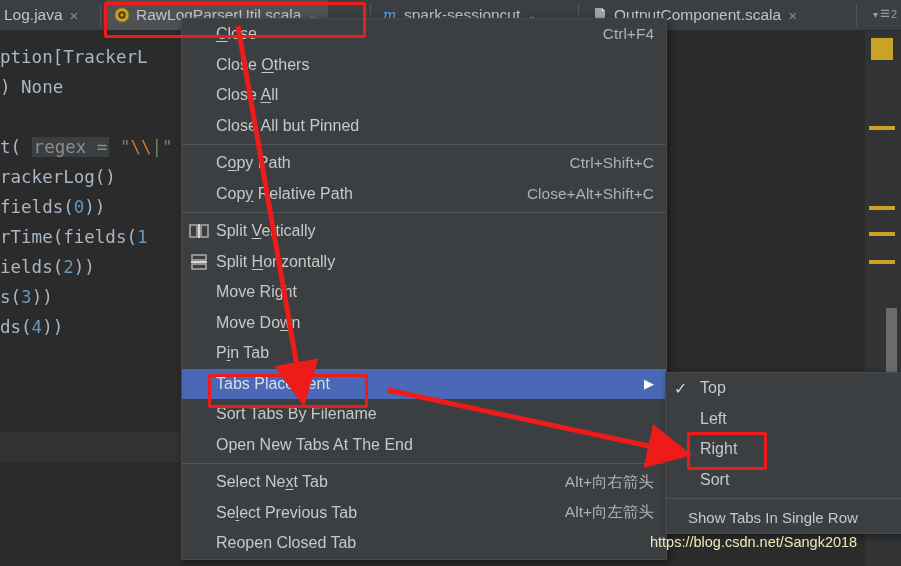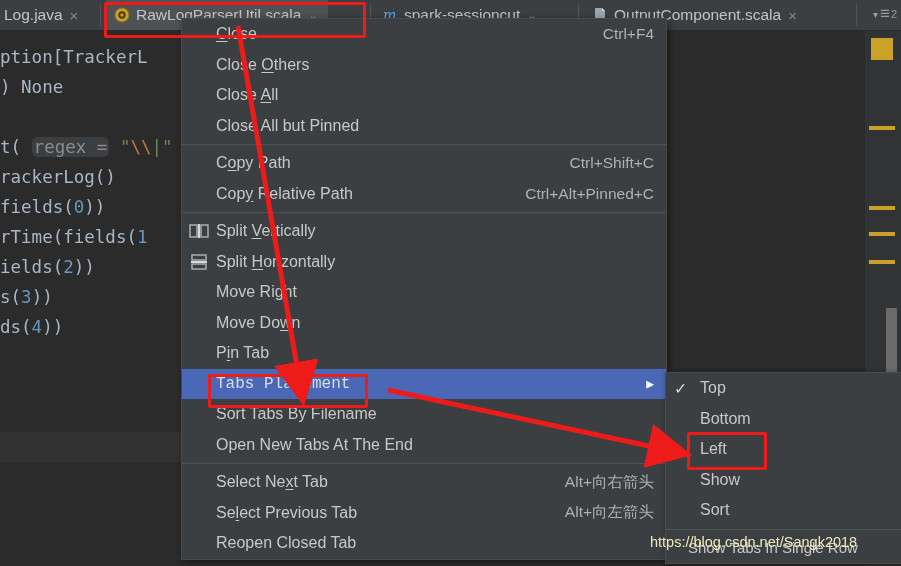--- a/index.html
+++ b/index.html
@@ -8,21 +8,21 @@
        -webkit-font-smoothing:antialiased;}
 
   
   #editor-area{position:absolute;left:0;top:30px;width:865px;height:536px;background:#2b2b2b;}
   #code-block{position:absolute;left:0;top:42px;width:190px;height:330px;
               font-family:"DejaVu Sans Mono",monospace;font-size:17.5px;line-height:30px;color:#a9b7c6;}
   #code-block .ln{white-space:pre;height:30px;}
   .k-num{color:#6897bb;}
   .k-str{color:#6a8759;}
   .k-esc{color:#cc7832;}
-  .k-hint{background:#3c3f41;color:#8c8c8c;border-radius:6px;padding:0 2px;}
+  .k-hint{background:#3c3f41;color:#8c8c8c;border-radius:0;padding:0 2px;}
   .k-plain{color:#a9b7c6;}
 
   #caret-line{position:absolute;left:0;top:402px;width:181px;height:30px;background:#323232;}
   #caret-line2{position:absolute;left:0;top:370px;width:181px;height:32px;background:#2b2b2b;}
 
   
   #tabbar{position:absolute;left:0;top:0;width:901px;height:30px;background:#3c3f41;
           border-bottom:1px solid #2b2b2b;}
   .tab{position:absolute;top:0;height:30px;display:flex;align-items:center;
        color:#bbbbbb;font-size:15.5px;white-space:nowrap;}
@@ -39,21 +39,21 @@
           border-left:1px solid #2b2b2b;}
   .marker{position:absolute;background:#c9a227;}
   #scroll-thumb{position:absolute;right:4px;top:278px;width:11px;height:100px;background:#6b6b6b;border-radius:1px;}
 
   
   #ctxmenu{position:absolute;left:181px;top:18px;width:484px;background:#3c3f41;
            border:1px solid #4a4a4a;box-shadow:2px 2px 7px rgba(0,0,0,.45);}
   .mi{position:relative;height:30.5px;display:flex;align-items:center;
       color:#c8c8c8;font-size:16px;padding:0 12px 0 34px;white-space:nowrap;}
   .mi .accel{margin-left:auto;color:#b0b0b0;font-size:15.5px;padding-left:40px;}
-  .mi.sel{background:#4a68b5;font-family:Liberation Mono, monospace;}
+  .mi.sel{background:#4a68b5;}
   .mi.sel .label{color:#d8dce6;}
   .mi .micon{position:absolute;left:6px;top:50%;transform:translateY(-50%);width:22px;height:16px;}
   .msep{height:1px;background:#515456;margin:3px 0;}
   .sub-arrow{margin-left:auto;color:#ffffff;font-size:13px;}
   .u{text-decoration:underline;text-underline-offset:2px;}
 
   
   #submenu{position:absolute;left:665px;top:372px;width:236px;background:#3c3f41;
            border:1px solid #4a4a4a;box-shadow:2px 2px 7px rgba(0,0,0,.45);}
   .si{position:relative;height:30.5px;display:flex;align-items:center;
@@ -170,21 +170,21 @@
 
   <div class="msep"></div>
 
   <div class="mi">
     <span class="label">C<span class="u">o</span>py Path</span>
     <span class="accel">Ctrl+Shift+C</span>
   </div>
 
   <div class="mi">
     <span class="label">Cop<span class="u">y</span> Relative Path</span>
-    <span class="accel">Ctrl+Alt+Pinned+C</span>
+    <span class="accel">Close+Alt+Shift+C</span>
   </div>
 
   <div class="msep"></div>
 
   <div class="mi">
     <span class="micon">
       <svg width="22" height="16" viewBox="0 0 22 16">
           <rect x="2" y="2" width="7" height="12" fill="none" stroke="#b4b4b4" stroke-width="1.4"></rect>
           <rect x="13" y="2" width="7" height="12" fill="none" stroke="#b4b4b4" stroke-width="1.4"></rect>
           <rect x="10" y="1" width="2" height="14" fill="#d8d8d8"></rect>
@@ -245,27 +245,24 @@
     <span class="label">Reopen Closed Tab</span>
   </div>
 </div>
 
 <div id="submenu">
   <div class="si">
     <span class="check">✓</span>
     <span>Top</span>
   </div>
   <div class="si">
-    <span>Bottom</span>
-  </div>
-  <div class="si">
     <span>Left</span>
   </div>
   <div class="si">
-    <span>Show</span>
+    <span>Right</span>
   </div>
   <div class="si">
     <span>Sort</span>
   </div>
   <div class="msep"></div>
   <div class="si" style="font-size:15px;padding-left:22px;align-items:center;">
     <span>Show Tabs In Single Row</span>
   </div>
 </div>
 

